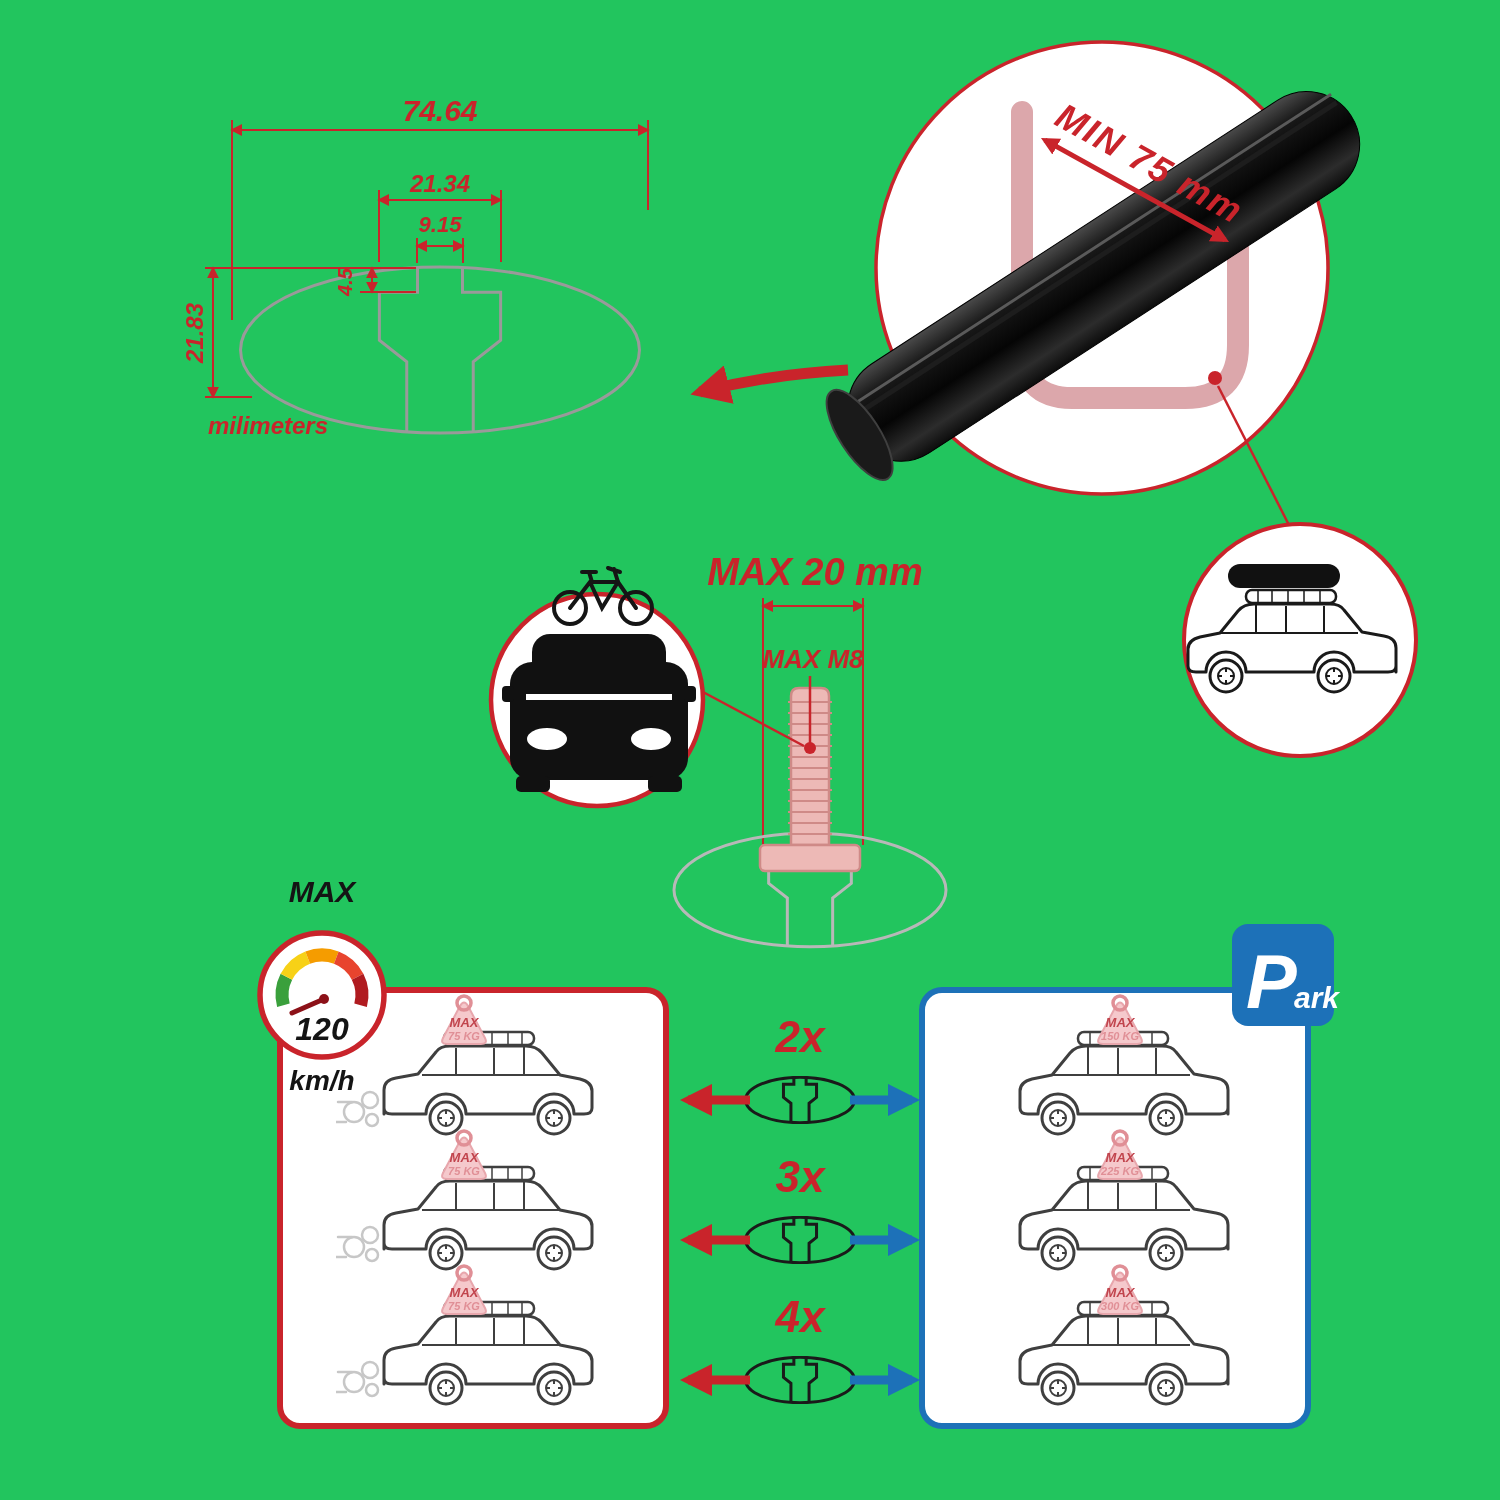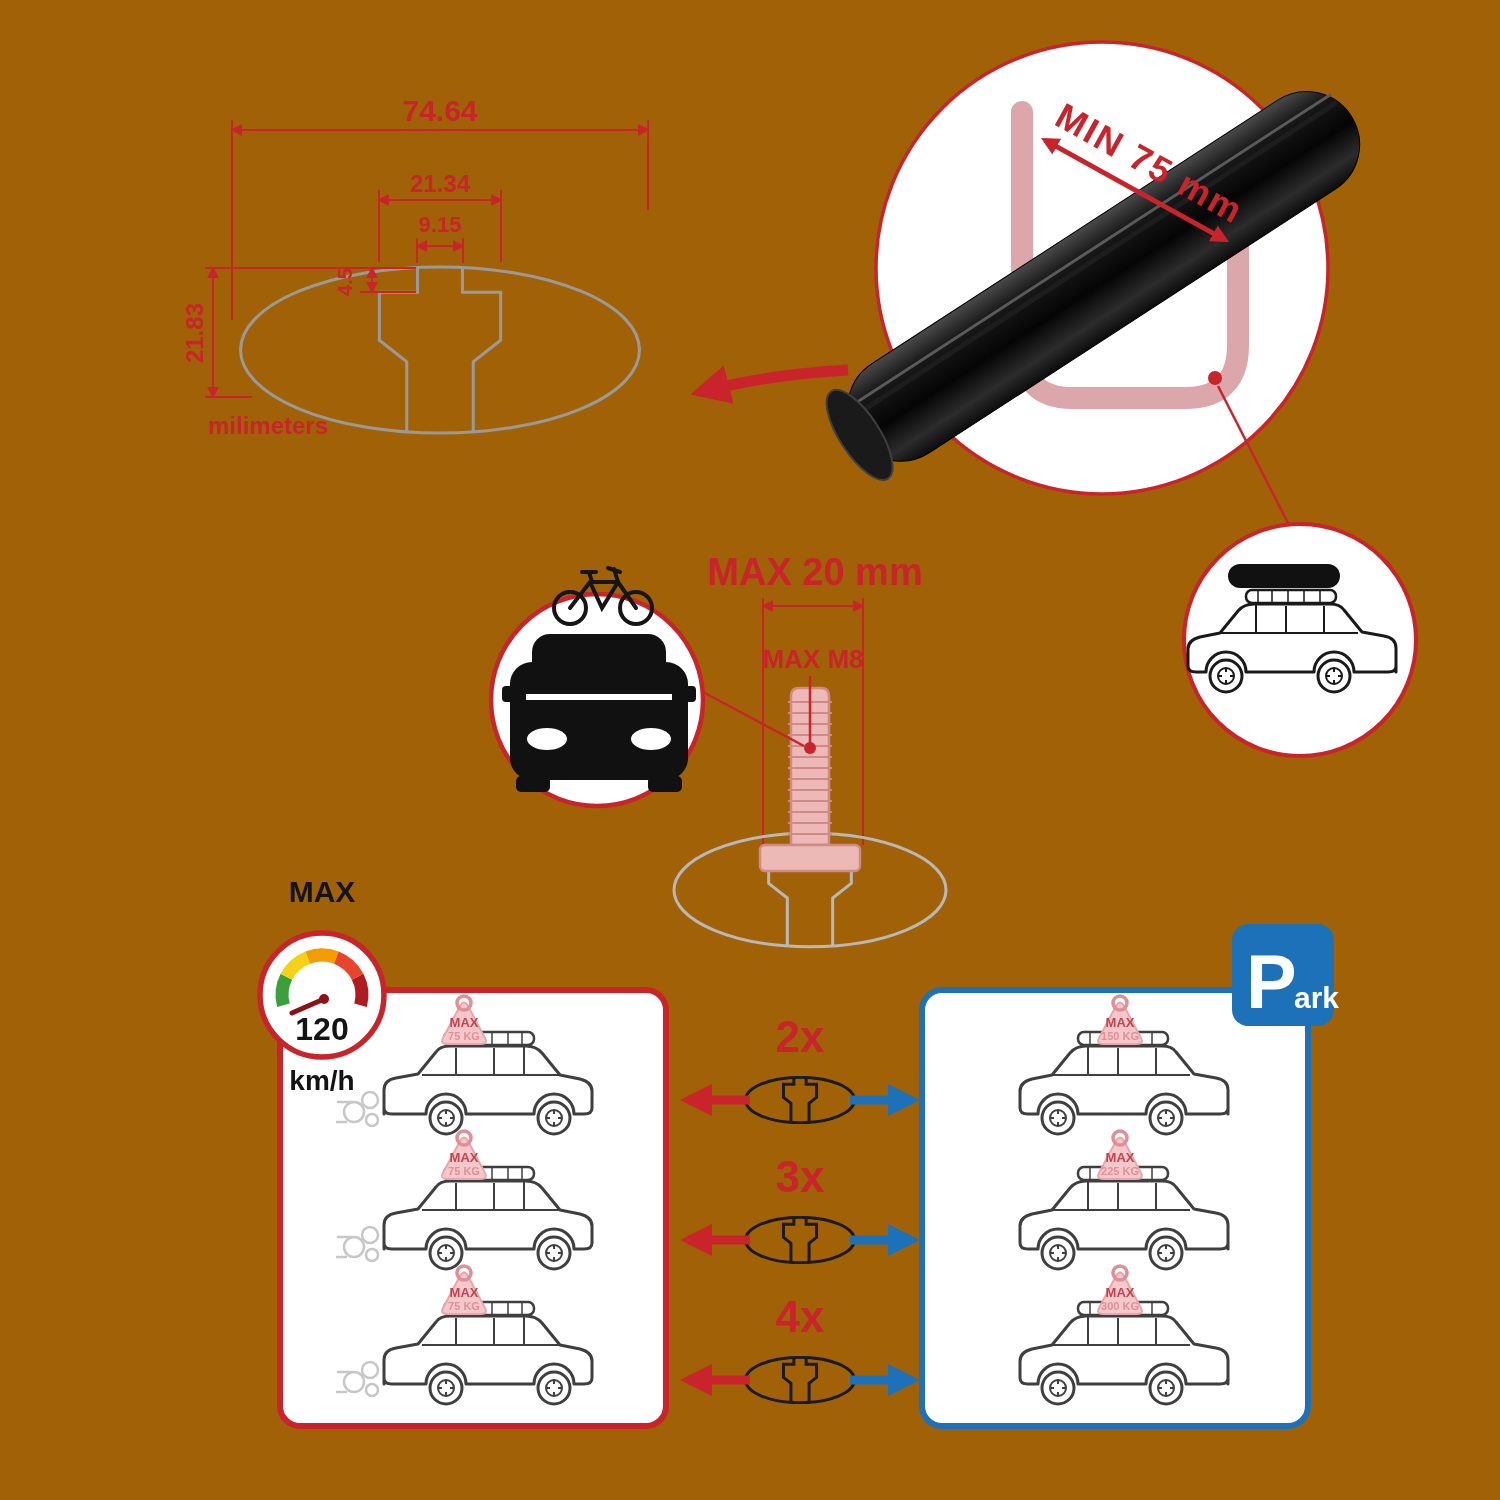--- a/index.html
+++ b/index.html
@@ -1,16 +1,16 @@
 <!DOCTYPE html>
 <html><head>
 <meta charset="utf-8">
 <style>
   html,body{margin:0;padding:0;background:#ffffff;}
-  .stage{position:relative;width:1500px;height:1500px;background:#a16207;overflow:hidden;}
+  .stage{position:relative;width:1500px;height:1500px;background:#22c55e;overflow:hidden;font-style:italic;}
   svg{display:block;}
   text{font-family:"Liberation Sans",sans-serif;}
   .red-t{fill:#c9242b;font-weight:bold;}
   .blk-t{fill:#141414;font-weight:bold;}
   .dim{stroke:#c9242b;stroke-width:2;fill:none;}
 </style>
 </head>
 <body>
 
 <div class="stage">

